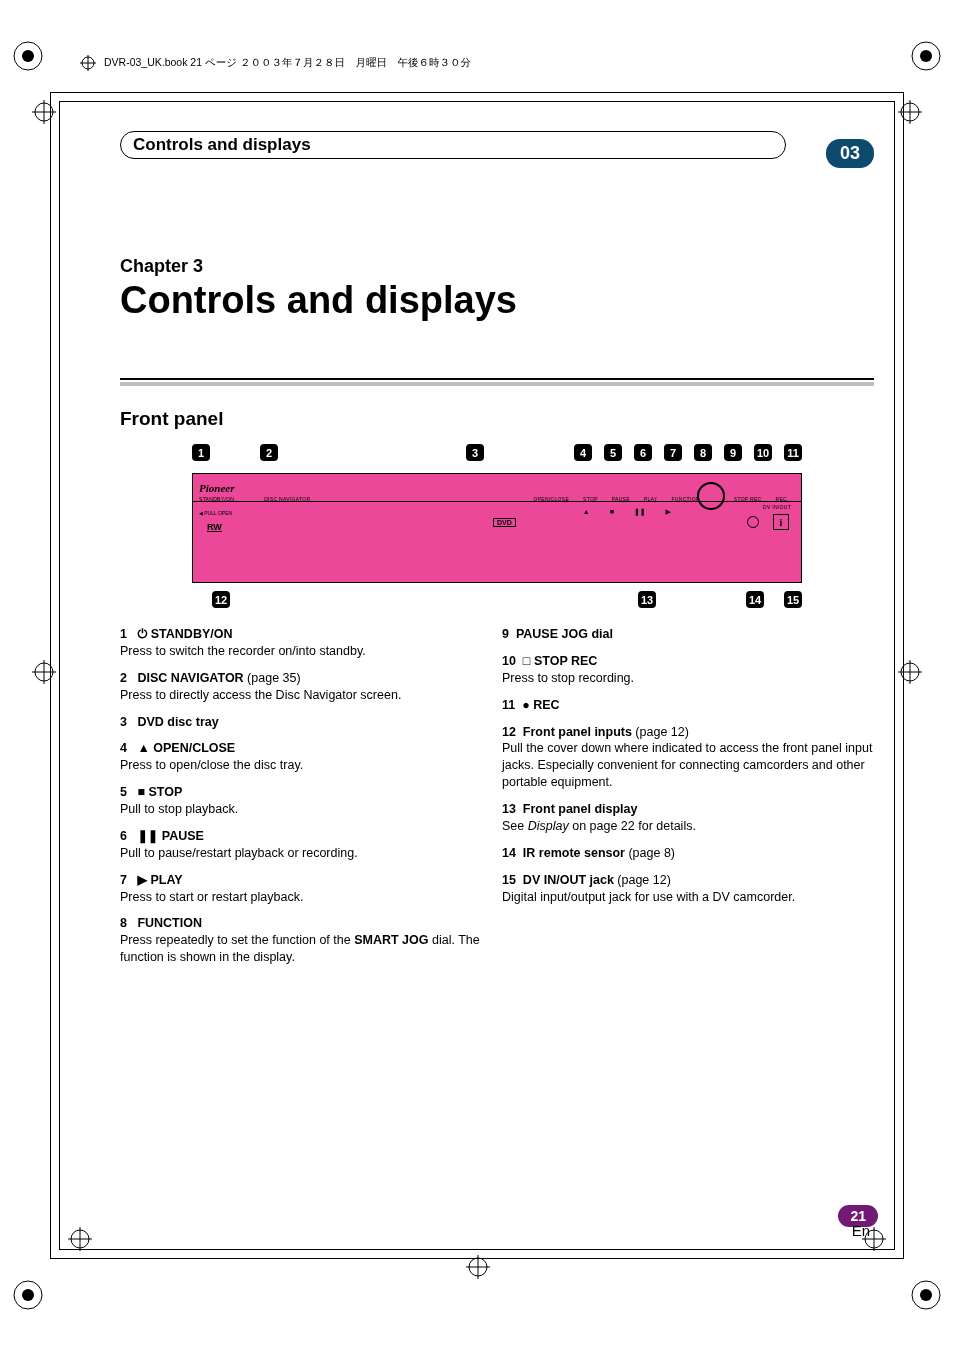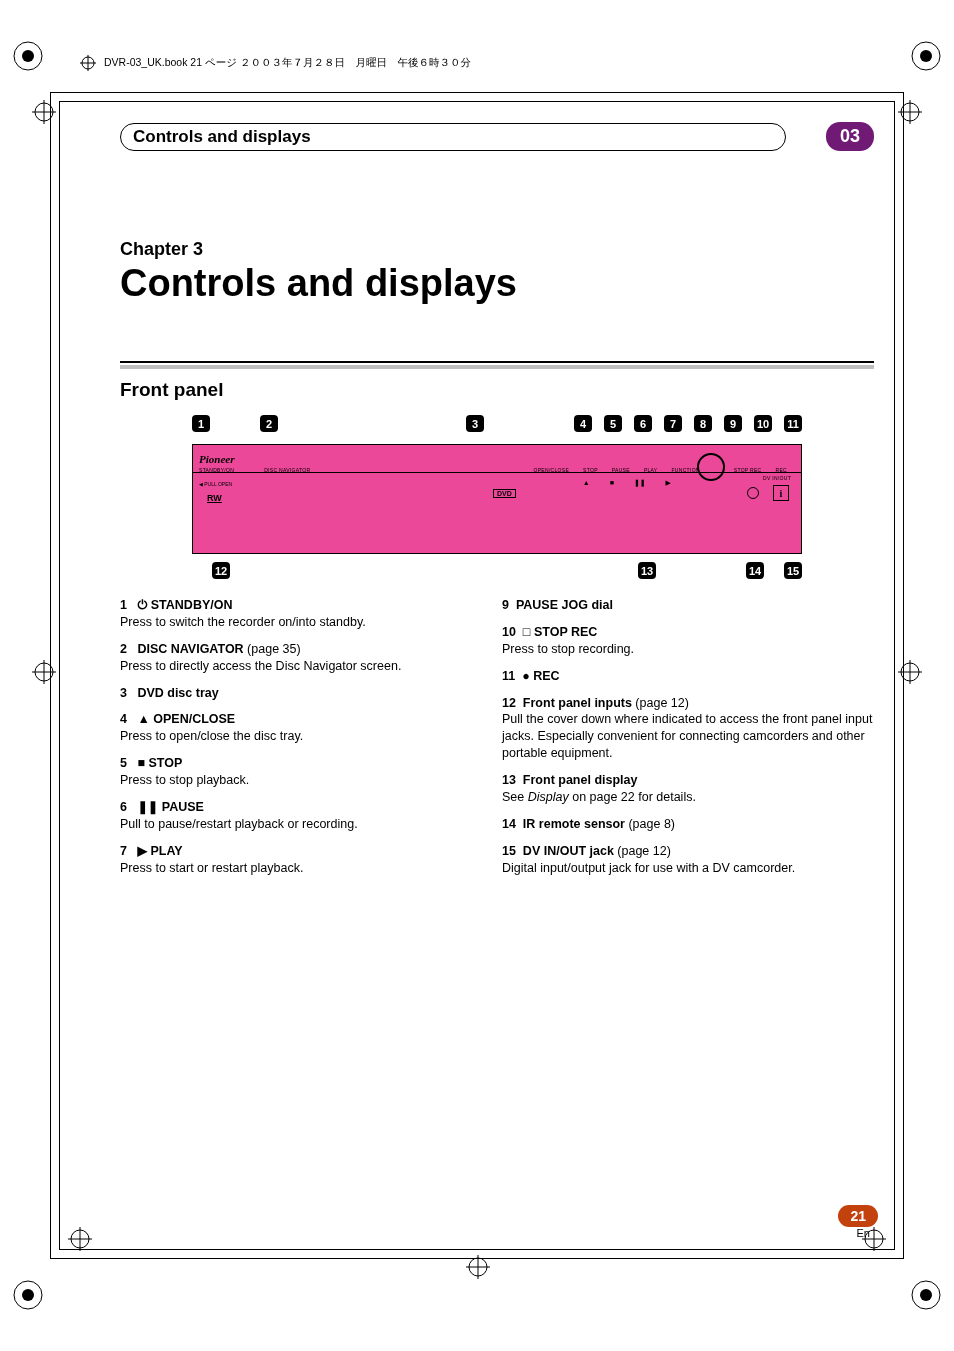--- a/index.html
+++ b/index.html
@@ -70,26 +70,27 @@
   .section-pill {
     border: 1.5px solid #000;
     border-radius: 14px;
     padding: 3px 60px 3px 12px;
     font-weight: bold;
     font-size: 17px;
     flex: 1;
     margin-right: 40px;
   }
   .chapter-badge {
-    background: #701a75;
+    background: #0c4a6e;
     color: #fff;
     border-radius: 14px;
     padding: 4px 14px;
     font-weight: bold;
     font-size: 18px;
+    margin-top: 17px;
   }
 
   .chapter-label {
     margin-top: 88px;
     font-weight: bold;
     font-size: 18px;
   }
   .chapter-title {
     font-weight: bold;
     font-size: 38px;
@@ -100,21 +101,21 @@
     margin-top: 56px;
     border-top: 2px solid #000;
     border-bottom: 4px solid #bfbfbf;
     height: 0;
     padding-top: 2px;
   }
 
   .subhead {
     font-weight: bold;
     font-size: 19px;
-    margin-top: 10px;
+    margin-top: 22px;
   }
 
   
   .diagram-wrap {
     margin: 14px auto 0 auto;
     width: 610px;
   }
   .callout-row-top, .callout-row-bot {
     display:flex;
     justify-content:space-between;
@@ -196,33 +197,33 @@
   .desc { font-weight: normal; }
   .inline-bold { font-weight: bold; }
   .italic { font-style: italic; }
   .sym { font-family: Arial, sans-serif; }
 
   
   .pagenum-badge {
     position:absolute;
     right: 16px;
     bottom: 22px;
-    background:#c2410c;
+    background:#701a75;
     color:#fff;
     border-radius: 11px;
     padding: 3px 12px;
     font-weight:bold;
     font-size:14px;
     text-align:center;
   }
   .pagenum-lang {
     position:absolute;
     right: 24px;
     bottom: 10px;
-    font-size:11px;
+    font-size:15px;
   }
 </style>
 </head>
 <body>
 
 <div class="reg-corner reg-tl"><svg viewBox="0 0 32 32">
       <circle cx="16" cy="16" r="14" fill="none" stroke="#000"></circle>
       <circle cx="16" cy="16" r="6" fill="#000"></circle>
     </svg></div>
 <div class="reg-corner reg-tr"><svg viewBox="0 0 32 32">
@@ -370,29 +371,33 @@
             </div>
             <div class="item">
               <div class="lead"><span>3&nbsp;&nbsp;&nbsp;</span><span>DVD disc tray</span></div>
             </div>
             <div class="item">
               <div class="lead"><span>4&nbsp;&nbsp;&nbsp;</span><span class="sym">▲</span> <span>OPEN/CLOSE</span></div>
               <div class="desc">Press to open/close the disc tray.</div>
             </div>
             <div class="item">
               <div class="lead"><span>5&nbsp;&nbsp;&nbsp;</span><span class="sym">■</span> <span>STOP</span></div>
-              <div class="desc">Press to stop playback.</div>
+              <div class="desc">Pull to stop playback.</div>
             </div>
             <div class="item">
               <div class="lead"><span>6&nbsp;&nbsp;&nbsp;</span><span class="sym">❚❚</span> <span>PAUSE</span></div>
               <div class="desc">Pull to pause/restart playback or recording.</div>
             </div>
             <div class="item">
               <div class="lead"><span>7&nbsp;&nbsp;&nbsp;</span><span class="sym">▶</span> <span>PLAY</span></div>
               <div class="desc">Press to start or restart playback.</div>
+            </div>
+            <div class="item">
+              <div class="lead"><span>8&nbsp;&nbsp;&nbsp;</span><span>FUNCTION</span></div>
+              <div class="desc">Press repeatedly to set the function of the <span class="inline-bold">SMART JOG</span> dial. The function is shown in the display.</div>
             </div>
           </div>
         <div class="col" id="right-col">
             <div class="item">
               <div class="lead"><span>9&nbsp;&nbsp;</span><span>PAUSE JOG dial</span></div>
             </div>
             <div class="item">
               <div class="lead"><span>10&nbsp;&nbsp;</span><span class="sym">□</span> <span>STOP REC</span></div>
               <div class="desc">Press to stop recording.</div>
             </div>

